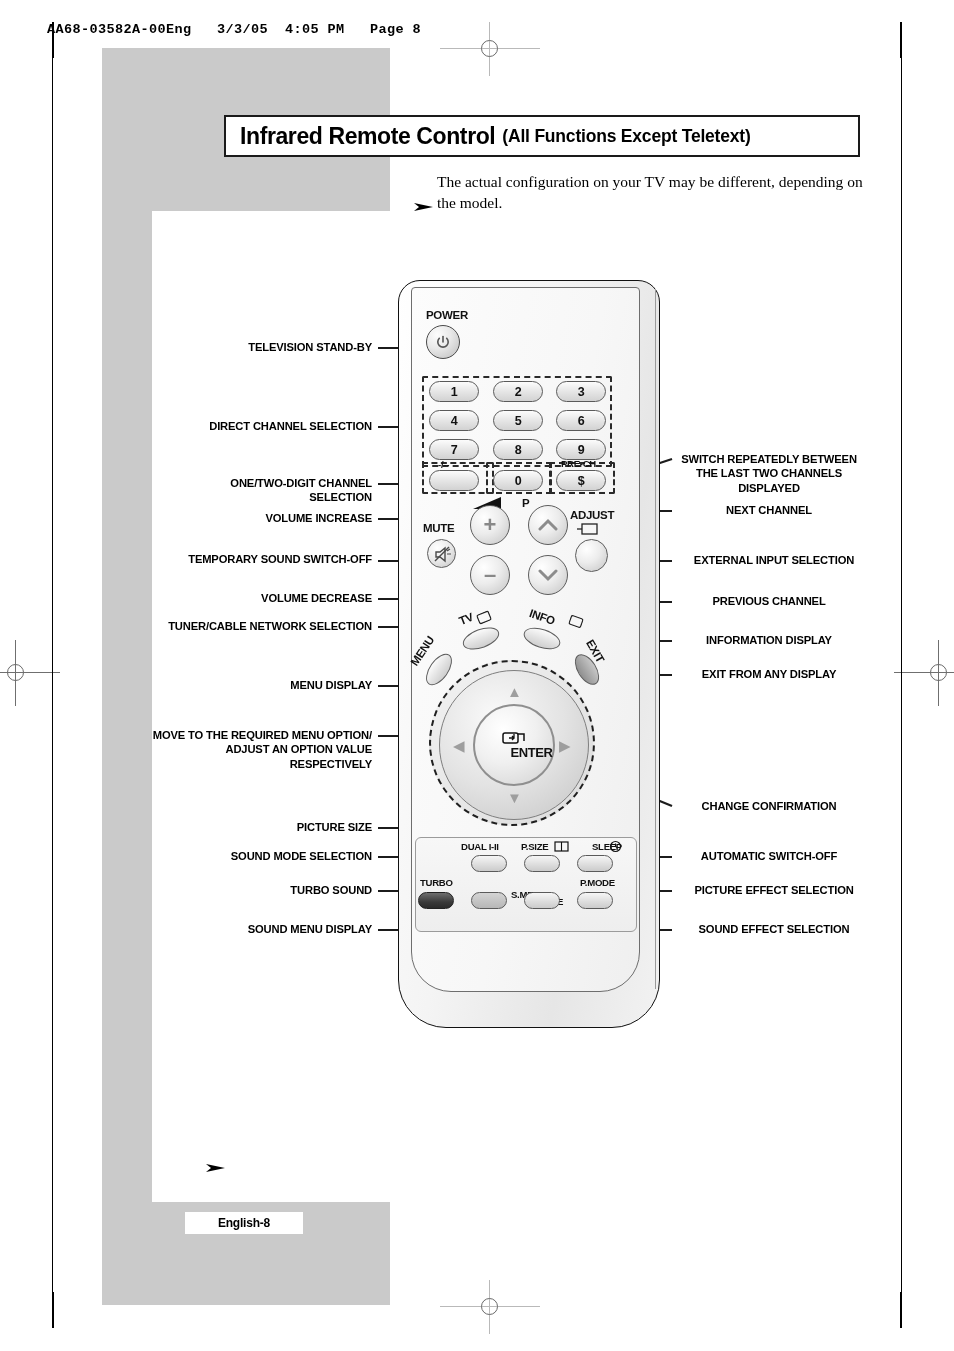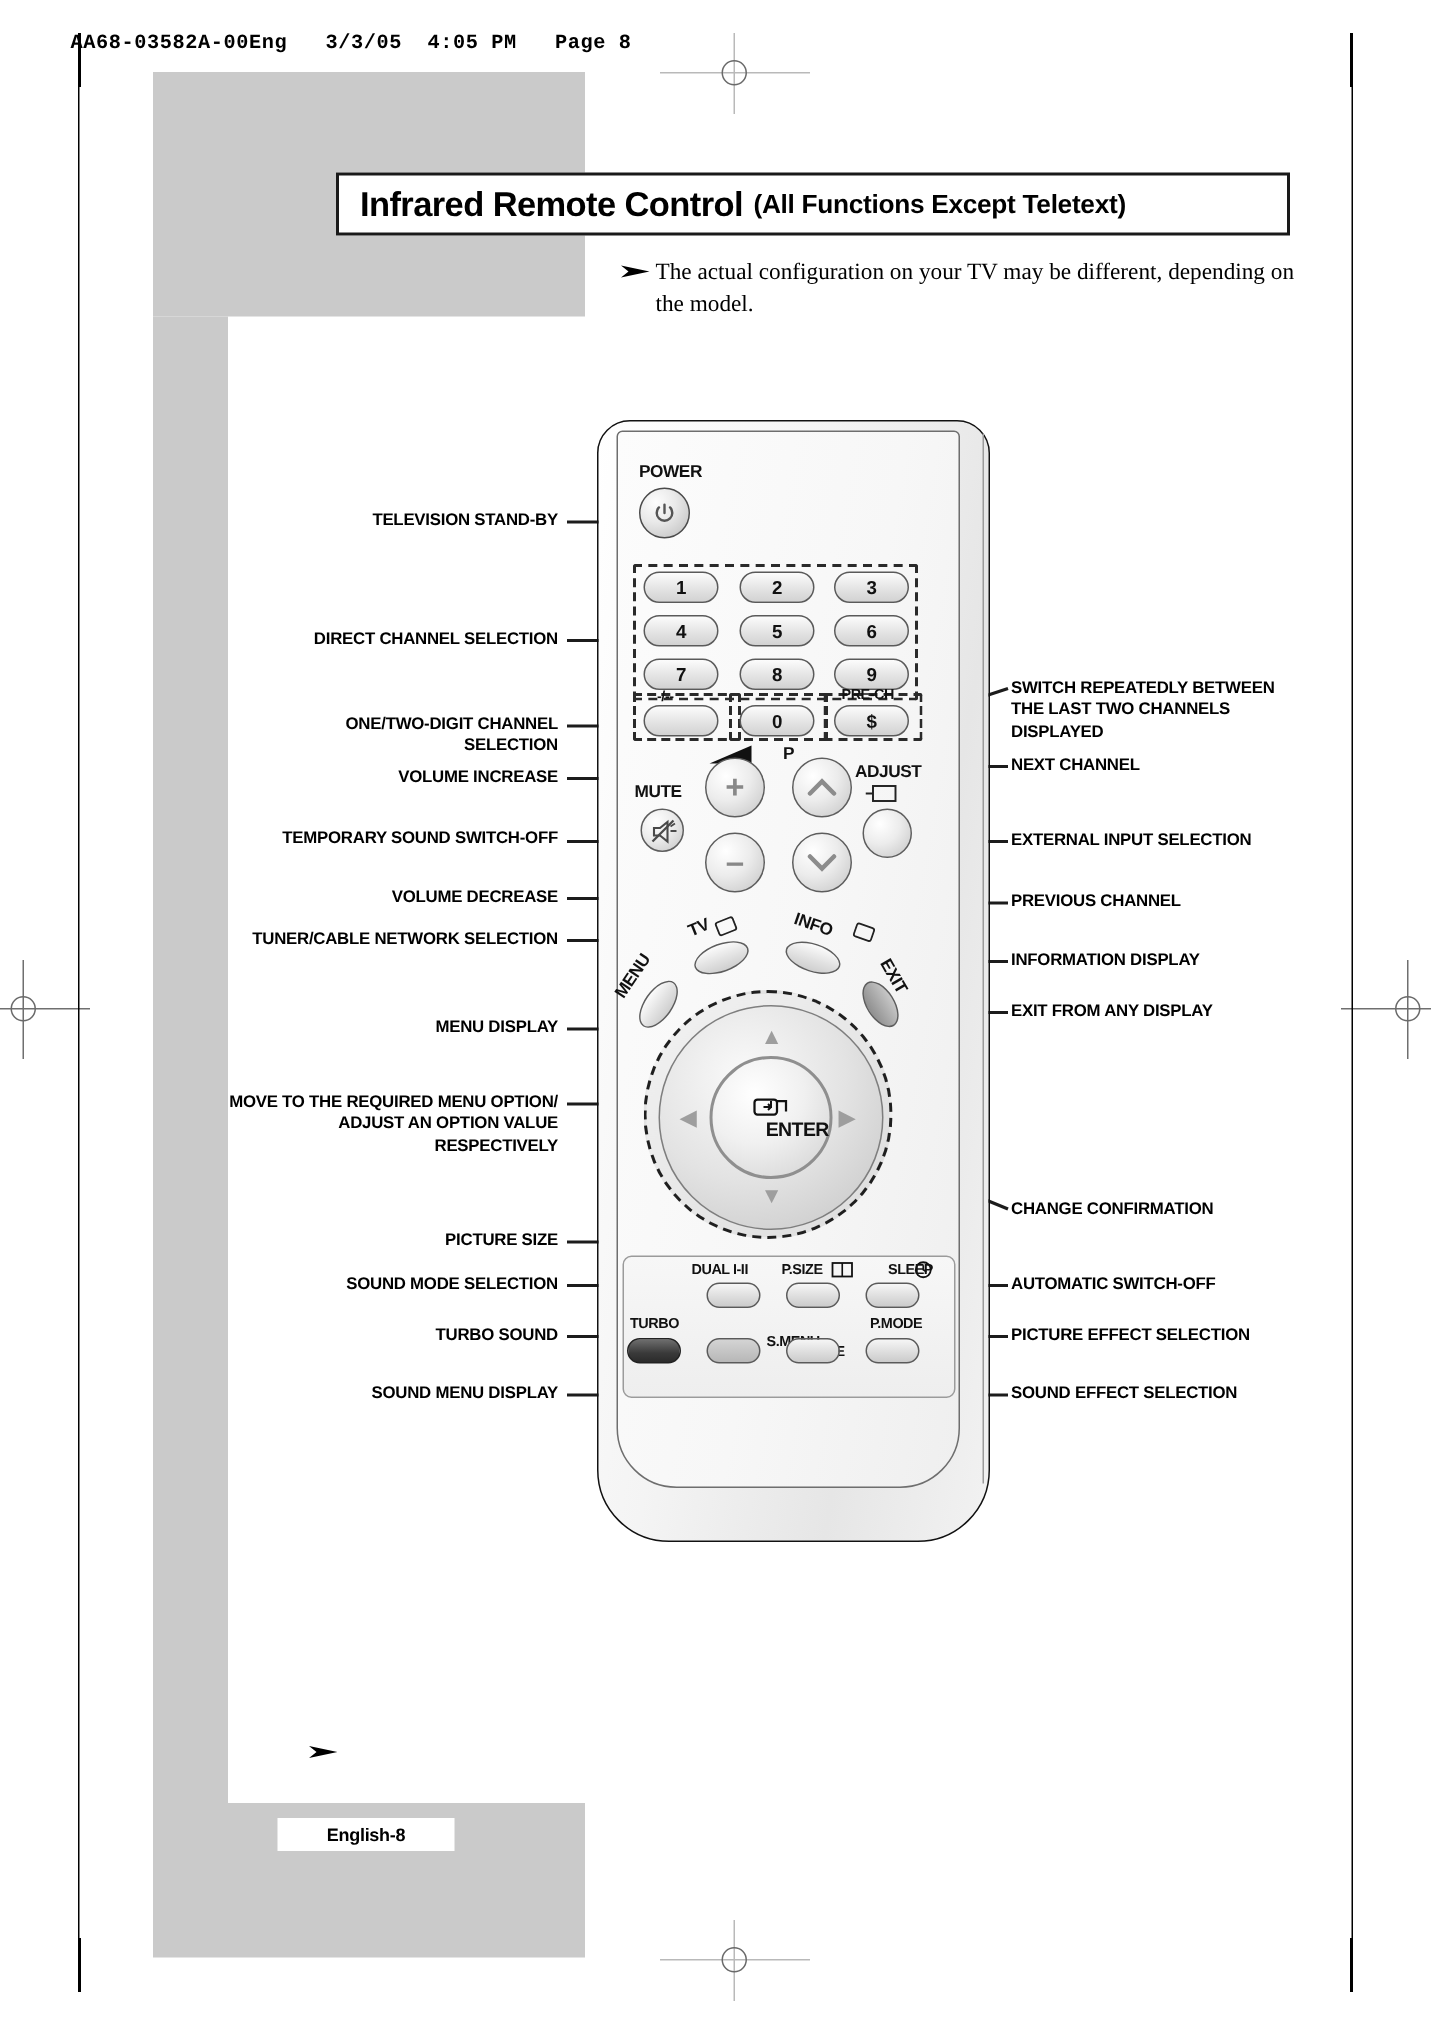--- a/index.html
+++ b/index.html
@@ -47,38 +47,38 @@
   .title-main {
     font-size: 23px; font-weight: bold; color: #000;
     letter-spacing: -0.4px;
   }
   .title-sub {
     font-size: 17.5px; font-weight: bold; color: #000;
     margin-left: 7px; letter-spacing: -0.2px;
   }
 
   
-  .note { position: absolute; display: flex; }
+  .note { position: absolute; display: flex; align-items: flex-end; }
   .note .arrow {
     width: 24px; flex: 0 0 24px; position: relative; margin-top: 2px;
   }
   .note .arrow svg { display:block; }
   .note .note-text {
     font-family: "Liberation Serif", serif;
     font-size: 15.5px; color: #000; line-height: 1.35;
   }
 
   
   .label {
     position: absolute;
     font-size: 11.2px; font-weight: bold; color: #000;
     letter-spacing: -0.15px; line-height: 1.28;
   }
   .label.right-al { text-align: right; }
-  .label.left-al  { text-align: left; }
+  .label.left-al  { text-align: center; }
 
   
   .leader { position: absolute; background: #1c1c1c; height: 2.4px; }
   .leader-svg { position: absolute; left: 0; top: 0; overflow: visible; }
 
   
   #remote-wrap { position: absolute; left: 393px; top: 277px; width: 275px; height: 755px; }
 
   .remote-body {
     position: absolute; left: 5px; top: 3px; width: 262px; height: 748px;

